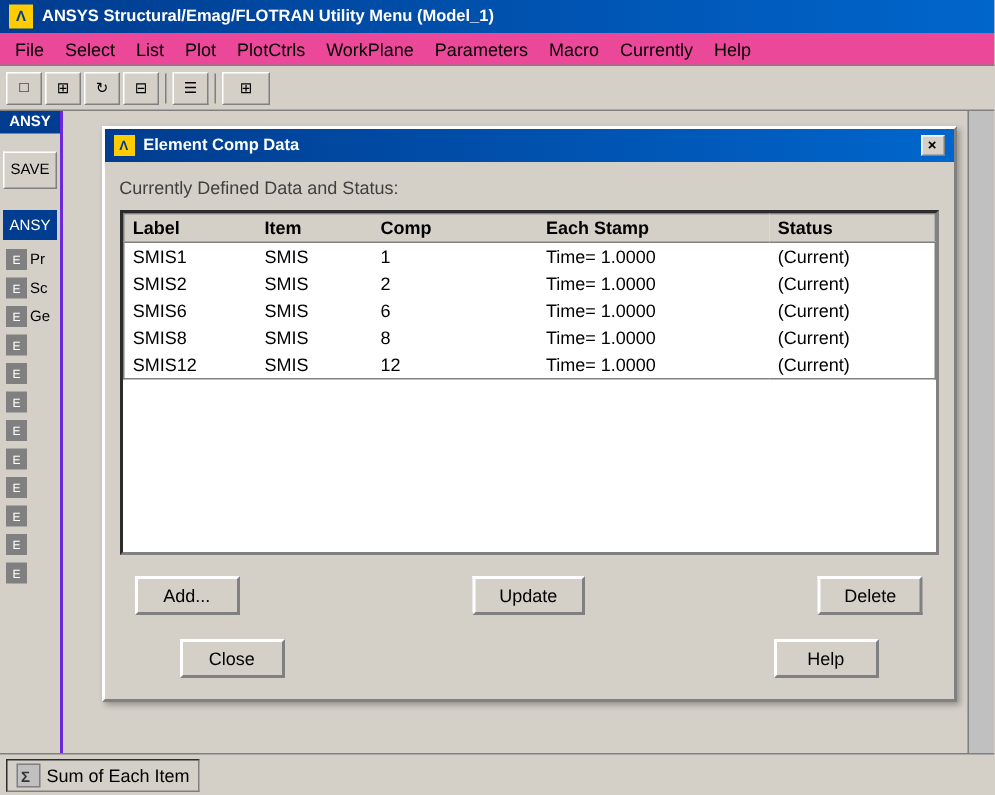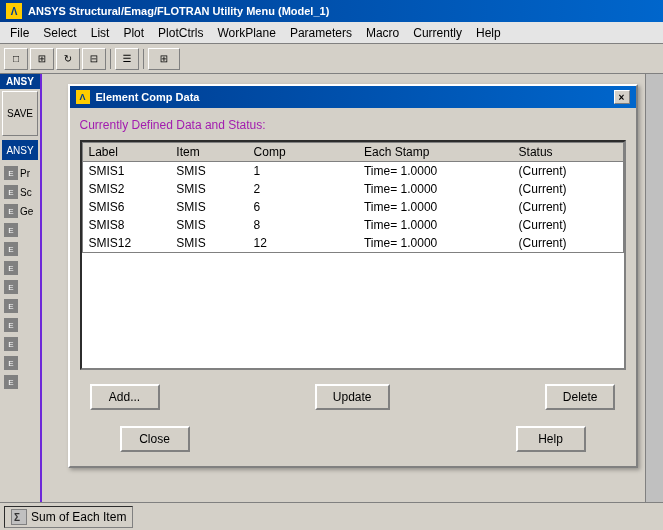--- a/index.html
+++ b/index.html
@@ -34,21 +34,21 @@
       font-size: 10px;
       color: #003c8f;
     }
     .title-bar-text {
       font-size: 11px;
       font-weight: bold;
     }
 
     
     .menu-bar {
-      background: #e5e5e5;
+      background: #ec4899;
       border-bottom: 1px solid #808080;
       display: flex;
       align-items: center;
       padding: 2px 4px;
       gap: 2px;
       height: 22px;
     }
     .menu-item {
       padding: 2px 6px;
       cursor: pointer;
@@ -106,23 +106,23 @@
       font-size: 10px;
       font-weight: bold;
       padding: 2px 4px;
       text-align: center;
     }
     .sidebar-btn {
       background: #d4d0c8;
       border: 1px solid #808080;
       border-top-color: #ffffff;
       border-left-color: #ffffff;
-      padding: 16px 4px;
+      padding: 6px 4px;
       font-size: 10px;
-      margin: 2px 2px;
+      margin: 12px 2px;
       cursor: pointer;
       text-align: center;
     }
     .sidebar-items {
       display: flex;
       flex-direction: column;
       gap: 1px;
       padding: 2px;
       flex: 1;
     }
@@ -210,35 +210,35 @@
       font-size: 10px;
       font-weight: bold;
       color: #000;
     }
     .dialog-body {
       padding: 10px;
     }
     .dialog-subtitle {
       font-size: 12px;
       margin-bottom: 8px;
-      color: #a21caf;
+      color: #404040;
     }
 
     
     .data-table {
       width: 100%;
       border-collapse: collapse;
       background: white;
       border: 1px solid #808080;
       margin-bottom: 10px;
     }
     .data-table th {
       text-align: left;
       padding: 2px 6px;
-      font-weight: normal;
+      font-weight: bold;
       font-size: 12px;
       background: #d4d0c8;
       border-bottom: 1px solid #808080;
     }
     .data-table td {
       padding: 2px 6px;
       font-size: 12px;
       border: none;
     }
     .data-table tr.selected {

